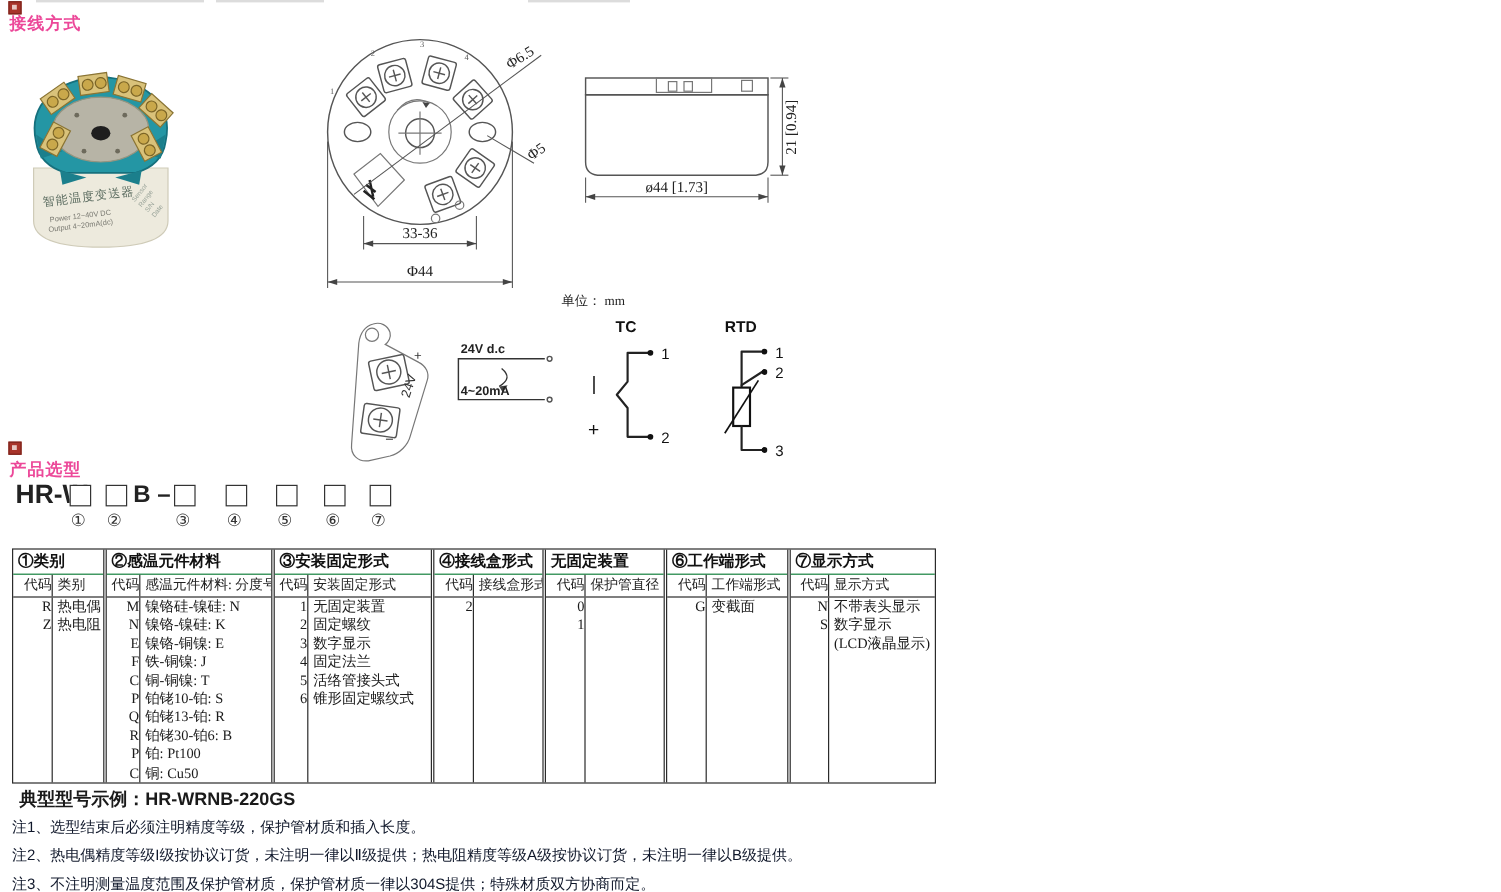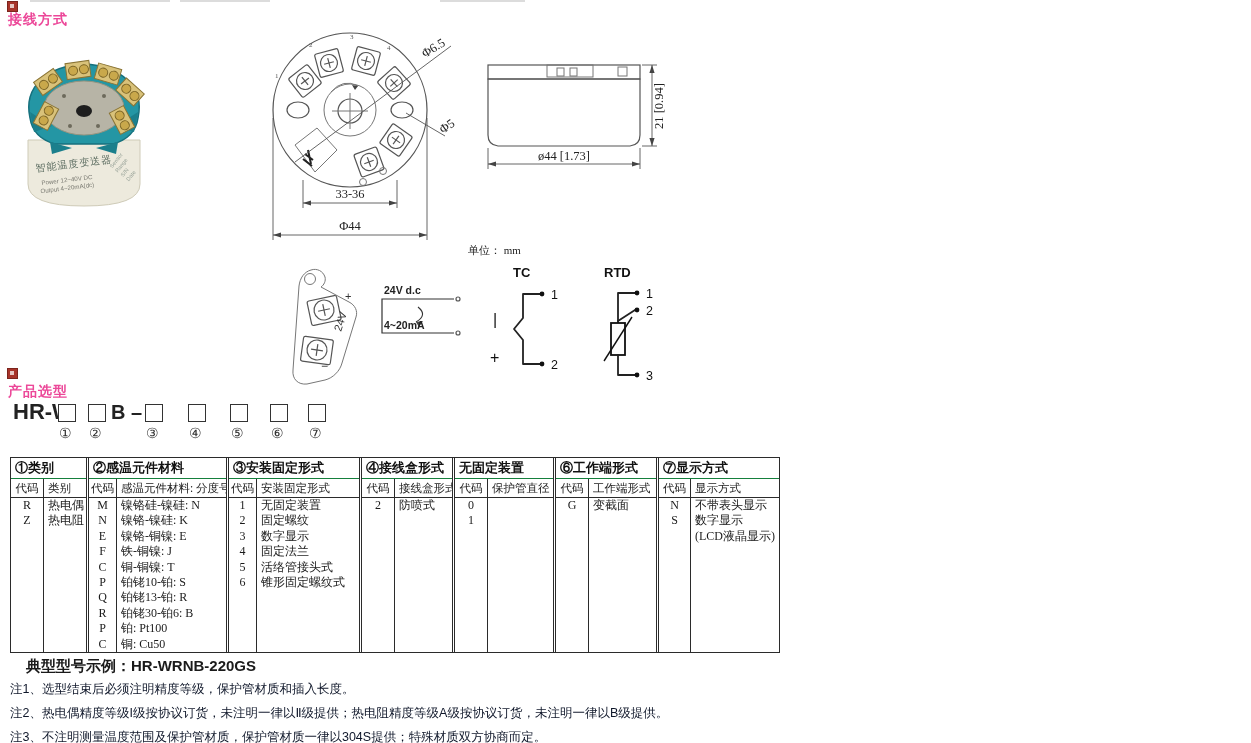--- a/index.html
+++ b/index.html
@@ -17,21 +17,21 @@
   .model-digit{position:absolute;font-size:14px;color:#333;}
   
   #spec-table{position:absolute;left:10px;top:457px;display:flex;border:1.6px solid #2b2b2b;background:#fff;}
   .tg{display:flex;flex-direction:column;border-right:3px double #2b2b2b;}
   .tg:last-child{border-right:none;}
   .tg-header{height:20px;line-height:20px;font-size:13px;font-weight:bold;color:#111;
              padding-left:4px;border-bottom:1px solid #15803d;white-space:nowrap;overflow:hidden;}
   .tg-sub{display:flex;height:18px;border-bottom:1px solid #2b2b2b;
           font-family:"Liberation Serif",serif;font-size:11.5px;color:#222;}
   .tg-body{display:flex;flex:1;font-family:"Liberation Serif",serif;font-size:12px;color:#1a1a1a;min-height:153px;}
-  .ccol{border-right:1px solid #2b2b2b;text-align:center;flex-shrink:0;}
+  .ccol{border-right:1px solid #2b2b2b;text-align:right;flex-shrink:0;}
   .lcol{flex:1;padding-left:4px;white-space:nowrap;overflow:hidden;}
   .tg-sub .ccol{line-height:18px;}
   .tg-sub .lcol{line-height:18px;}
   .t-line{height:15.4px;line-height:15.4px;white-space:nowrap;}
   .g0 .ccol{width:32px;} .g0{width:75px;}
   .g1 .ccol{width:27px;} .g1{width:137px;}
   .g2 .ccol{width:27px;} .g2{width:130px;}
   .g3 .ccol{width:32px;} .g3{width:90px;}
   .g4 .ccol{width:32px;} .g4{width:98px;}
   .g5 .ccol{width:32px;} .g5{width:100px;}
@@ -379,23 +379,20 @@
     <div class="tg g3">
       <div class="tg-header">④接线盒形式</div>
       <div class="tg-sub">
         <div class="ccol">代码</div>
         <div class="lcol">接线盒形式</div>
       </div>
       <div class="tg-body">
         <div class="ccol">
           <div class="t-line">2</div>
         </div>
-        <div class="lcol">
-          <div class="t-line">防喷式</div>
-        </div>
       </div>
     </div>
 
     <div class="tg g4">
       <div class="tg-header">无固定装置</div>
       <div class="tg-sub">
         <div class="ccol">代码</div>
         <div class="lcol">保护管直径</div>
       </div>
       <div class="tg-body">
@@ -437,20 +434,20 @@
         <div class="lcol">
           <div class="t-line">不带表头显示</div>
           <div class="t-line">数字显示</div>
           <div class="t-line">(LCD液晶显示)</div>
         </div>
       </div>
     </div>
 
   </div>
 
-  <div class="example-line" style="left:26px;top:657px;">
+  <div class="example-line" style="left:16px;top:657px;">
     <span>典型型号示例：</span><span>HR-WRNB-220GS</span>
   </div>
   <div class="note-line" style="left:10px;top:681px;">注1、选型结束后必须注明精度等级，保护管材质和插入长度。</div>
   <div class="note-line" style="left:10px;top:705px;">注2、热电偶精度等级I级按协议订货，未注明一律以Ⅱ级提供；热电阻精度等级A级按协议订货，未注明一律以B级提供。</div>
   <div class="note-line" style="left:10px;top:729px;">注3、不注明测量温度范围及保护管材质，保护管材质一律以304S提供；特殊材质双方协商而定。</div>
 
 </div>
 
 </body></html>

